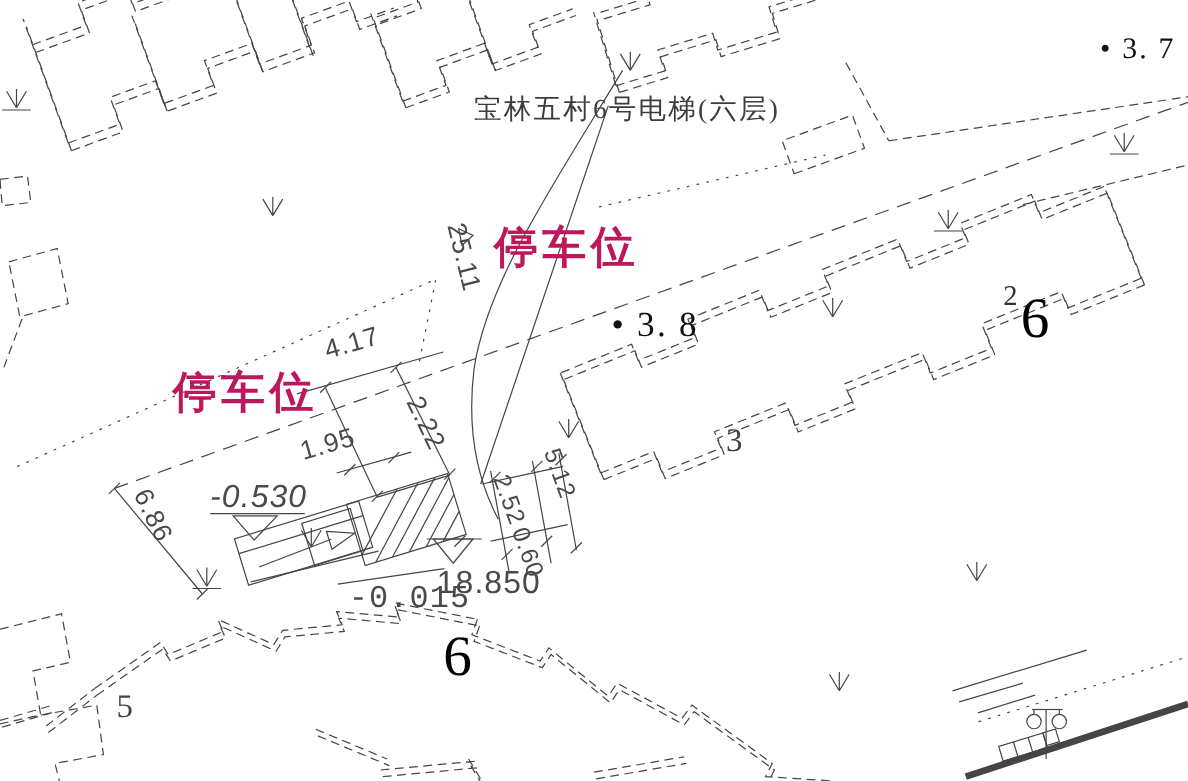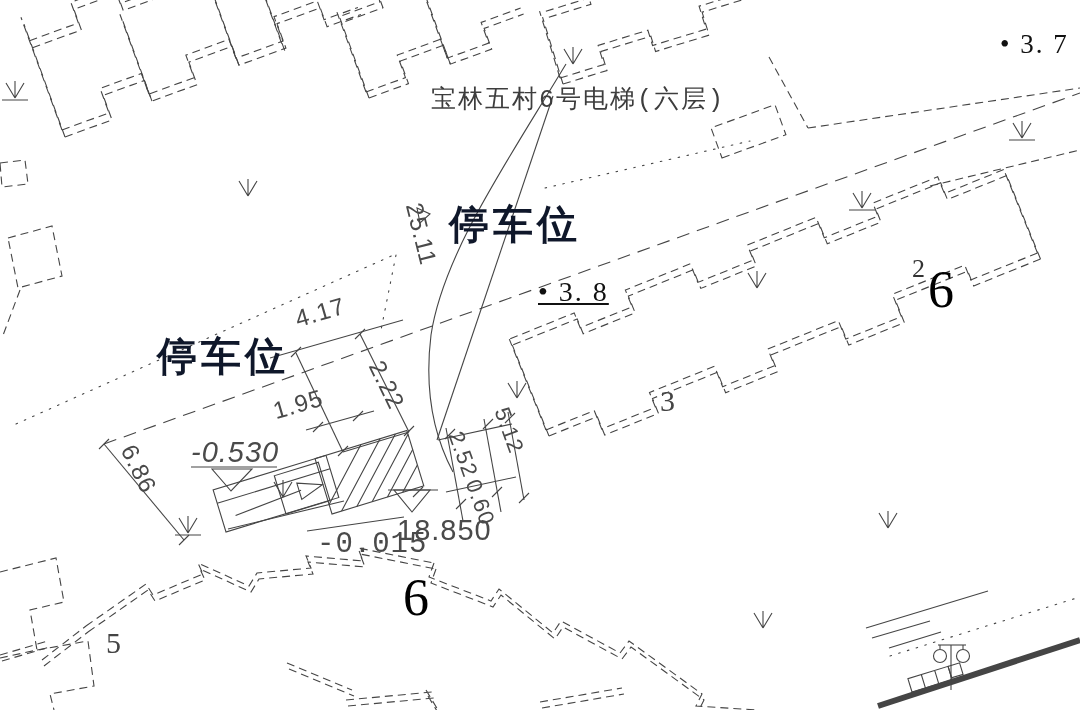--- a/index.html
+++ b/index.html
@@ -10,22 +10,22 @@
   .dash{stroke-dasharray:8 5;}
   .dashlong{stroke-dasharray:13 8;stroke-width:1.2px;}
   .dot{stroke-dasharray:1.6 7.5;stroke-width:2.2px;stroke-linecap:round;}
   .thin{stroke-width:1px;}
   .thick{stroke:#0d0d0d;stroke-width:5px;}
   .tick{stroke:#151515;stroke-width:2.6px;}
   .blk{fill:#111;stroke:none;}
   .lamp{stroke:#222;stroke-width:1.4px;}
   .txt{position:absolute;white-space:nowrap;color:#3d3d3d;}
   .cad{font-family:"Liberation Sans",sans-serif;font-weight:normal;color:#4a4a4a;letter-spacing:1px;}
-  .cjk-thin{font-family:Liberation Mono, monospace;color:#3d3d3d;letter-spacing:2px;}
-  .boldlab{font-family:"Liberation Serif",serif;font-weight:bold;color:#0f172a;letter-spacing:4px;}
+  .cjk-thin{font-family:Liberation Serif, serif;color:#3d3d3d;letter-spacing:2px;}
+  .boldlab{font-family:"Liberation Serif",serif;font-weight:bold;color:#be185d;letter-spacing:4px;}
   .spot{font-family:"Liberation Serif",serif;color:#111;letter-spacing:2px;}
   .bignum{font-family:"Liberation Serif",serif;color:#000;}
   .handnum{font-family:"Liberation Serif",serif;color:#444;}
   .dim{font-size:24px;}
 </style>
 </head>
 <body>
 
 <div id="canvas">
 
@@ -226,21 +226,21 @@
     </g>
   </svg>
 
   <div class="txt cjk-thin" style="left:431px;top:82px;font-size:25px;">宝林五村6号电梯(六层)</div>
 
 
   <div class="txt boldlab" style="left:449px;top:197px;font-size:40px;">停车位</div>
 
   <div class="txt boldlab" style="left:157px;top:329px;font-size:40px;">停车位</div>
 
-  <div class="txt spot" style="left:538px;top:276px;font-size:28px;text-decoration:underline;">• 3. 8</div>
+  <div class="txt spot" style="left:556px;top:276px;font-size:32px;">• 3. 8</div>
 
   <div class="txt spot" style="left:1000px;top:29px;font-size:27px;">• 3. 7</div>
 
   <div class="txt cad" style="left:191px;top:436px;font-size:29px;font-style:italic;">-0.530</div>
   <div class="txt cad" style="left:317px;top:528px;font-size:29px;font-family:Liberation Mono, monospace;">-0.015</div>
   <div class="txt cad" style="left:397px;top:514px;font-size:29px;">18.850</div>
 
   <div class="txt cad dim" style="left:292px;top:306px;transform:rotate(-16deg);transform-origin:left top;">4.17</div>
   <div class="txt cad dim" style="left:388px;top:356px;transform:rotate(64deg);transform-origin:left top;">2.22</div>
   <div class="txt cad dim" style="left:270px;top:398px;transform:rotate(-16deg);transform-origin:left top;">1.95</div>

